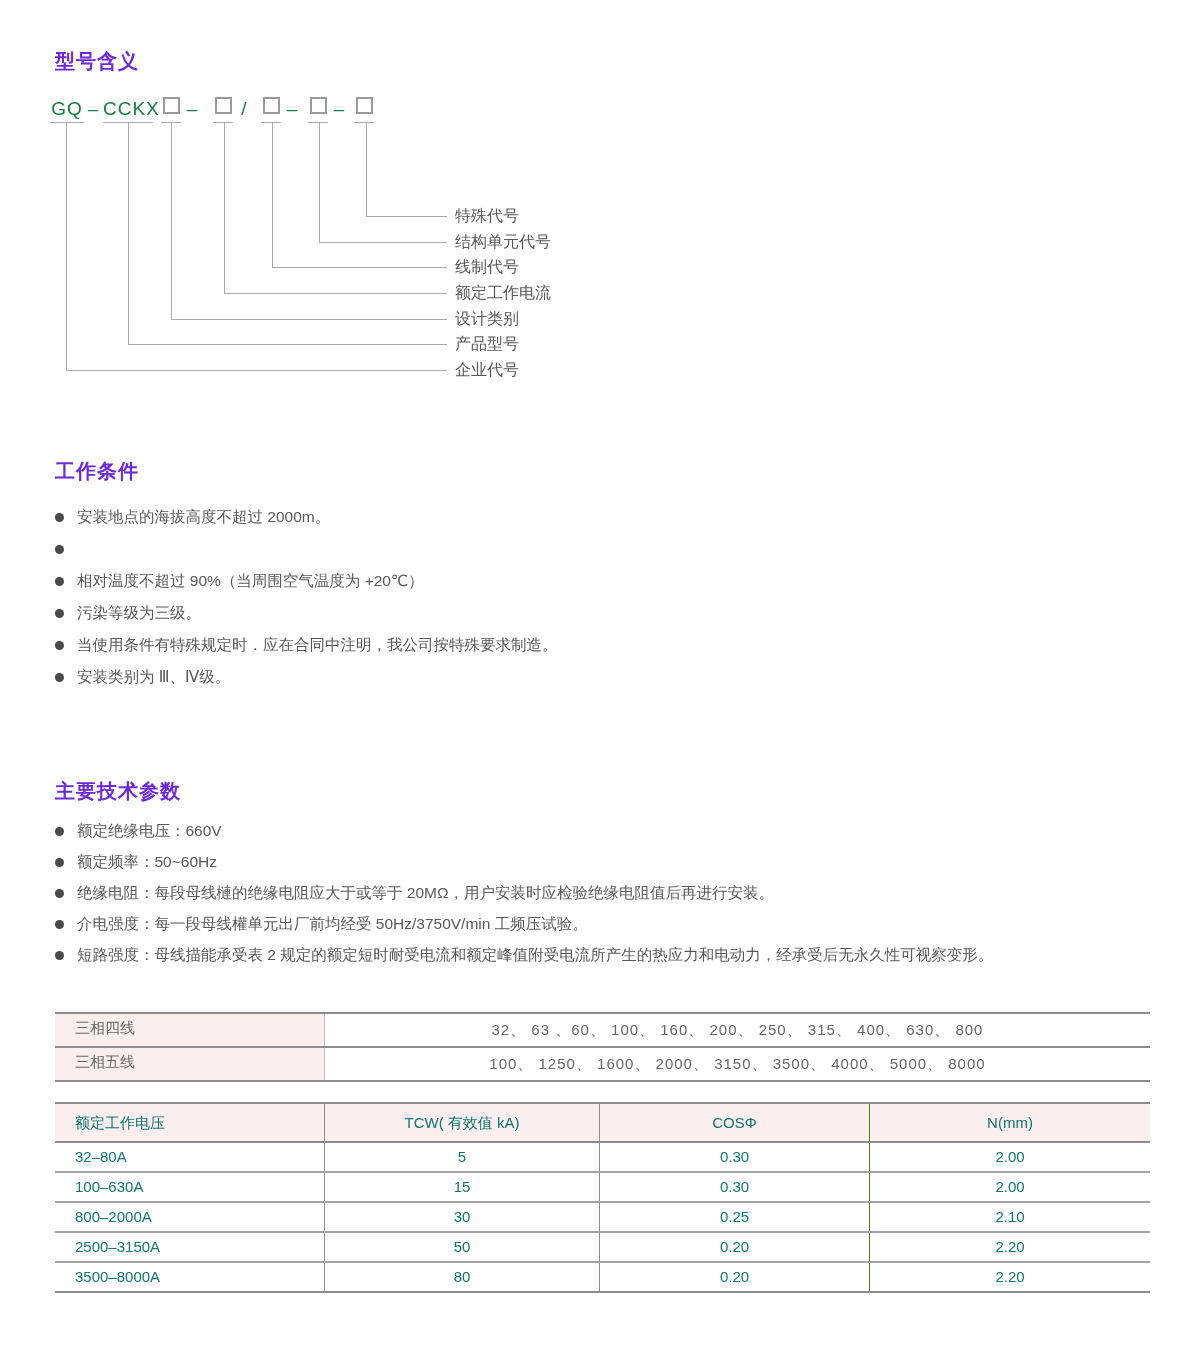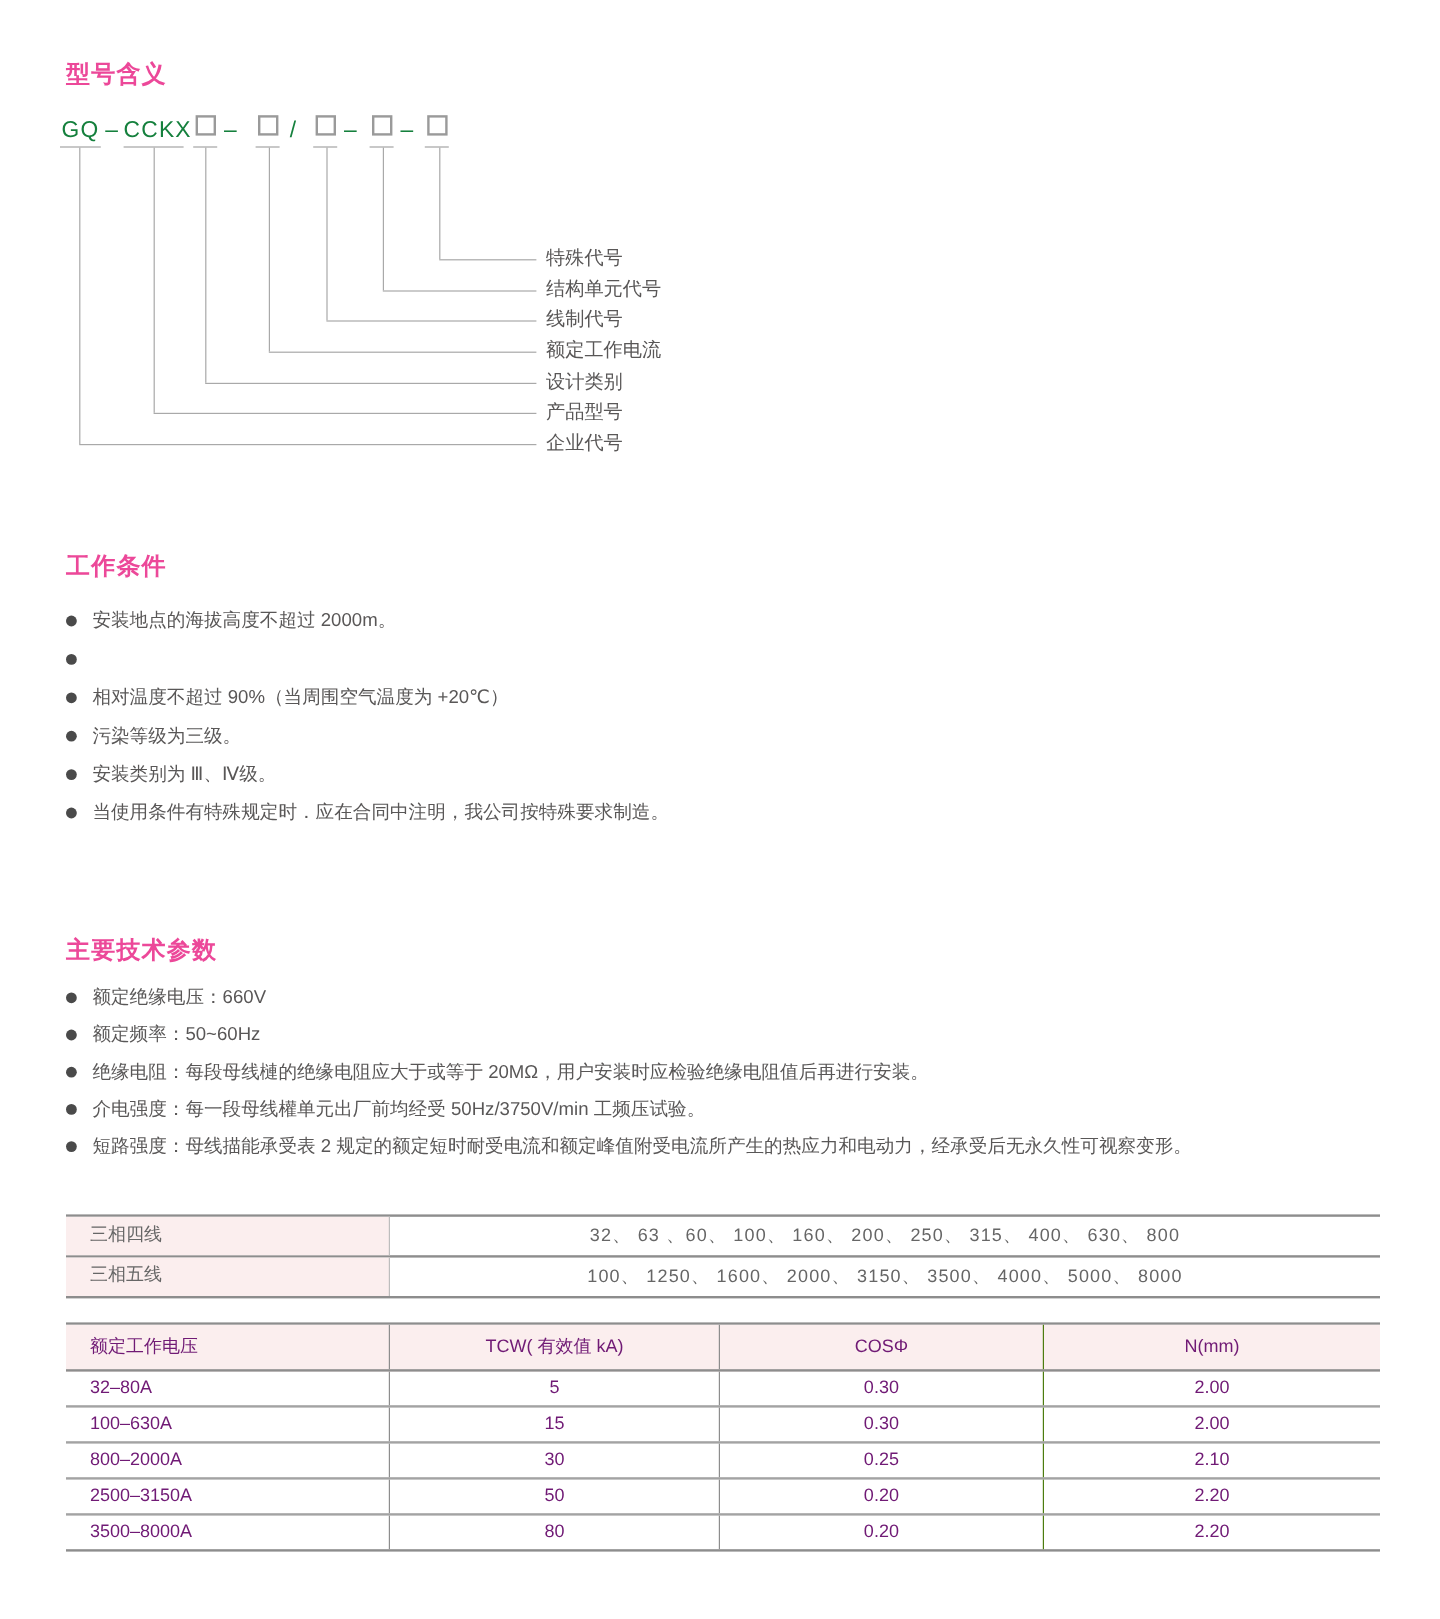--- a/index.html
+++ b/index.html
@@ -1,20 +1,20 @@
 <!DOCTYPE html>
 <html><head>
 <meta charset="utf-8">
 <style>
   html,body{margin:0;padding:0;background:#ffffff;}
   .page{
     position:relative;width:1200px;height:1349px;background:#ffffff;overflow:hidden;
     font-family:"Liberation Sans","DejaVu Sans",sans-serif;color:#595757;
   }
-  .sec-title{position:absolute;left:55px;font-size:20px;font-weight:bold;color:#ec4899;letter-spacing:1px;}
+  .sec-title{position:absolute;left:55px;font-size:20px;font-weight:bold;color:#6d28d9;letter-spacing:1px;}
   #model-title{top:48px;}
   #wc-title{top:458px;}
   #tp-title{top:778px;}
 
   
   #diagram{position:absolute;left:0;top:0;width:1200px;height:400px;}
   .tok{position:absolute;top:96px;height:26px;line-height:26px;text-align:center;
        font-size:19px;color:#15803d;letter-spacing:1px;}
   .tok.u{border-bottom:1px solid #a5a5a5;}
   .tok .box{display:inline-block;width:13px;height:13px;border:2px solid #9a9a9a;vertical-align:1px;}
@@ -30,21 +30,21 @@
   #tp-bullets .brow{height:31px;}
   .dot{width:9px;height:9px;border-radius:50%;background:#4a4a4a;margin-right:13px;flex:0 0 auto;}
 
   
   .t1{position:absolute;left:55px;top:1012px;width:1095px;border-top:2px solid #8d8d8d;}
   .t1row{display:flex;height:32px;line-height:32px;border-bottom:2px solid #8d8d8d;font-size:15px;color:#666;}
   .t1label{width:270px;background:#fbeeee;padding-left:20px;box-sizing:border-box;border-right:1px solid #bdbdbd;font-family:Liberation Mono, monospace;}
   .t1val{flex:1;text-align:center;letter-spacing:1px;}
 
   
-  .t2{position:absolute;left:55px;top:1102px;width:1095px;border-top:2px solid #8d8d8d;font-size:15px;color:#701a75;}
+  .t2{position:absolute;left:55px;top:1102px;width:1095px;border-top:2px solid #8d8d8d;font-size:15px;color:#0f766e;}
   .t2head{display:flex;height:37px;line-height:37px;background:#fbeeee;border-bottom:2px solid #8d8d8d;}
   .t2row{display:flex;height:28px;line-height:28px;border-bottom:2px solid #a3a3a3;}
   .t2row.last{border-bottom:2px solid #8d8d8d;}
   .c0{width:270px;padding-left:20px;box-sizing:border-box;text-align:left;border-right:1px solid #8d8d8d;}
   .c1{width:275px;text-align:center;border-right:1px solid #8d8d8d;box-sizing:border-box;}
   .c2{width:270px;text-align:center;border-right:1px solid #4d7c0f;box-sizing:border-box;}
   .c3{flex:1;text-align:center;}
 </style>
 </head>
 <body>
@@ -101,25 +101,25 @@
       <div class="brow">
         <span class="dot"></span>
         <span class="btxt">相对温度不超过 90%（当周围空气温度为 +20℃）</span>
       </div>
       <div class="brow">
         <span class="dot"></span>
         <span class="btxt">污染等级为三级。</span>
       </div>
       <div class="brow">
         <span class="dot"></span>
-        <span class="btxt">安装类别为 Ⅲ、Ⅳ级。</span>
+        <span class="btxt">当使用条件有特殊规定时．应在合同中注明，我公司按特殊要求制造。</span>
       </div>
       <div class="brow">
         <span class="dot"></span>
-        <span class="btxt">当使用条件有特殊规定时．应在合同中注明，我公司按特殊要求制造。</span>
+        <span class="btxt">安装类别为 Ⅲ、Ⅳ级。</span>
       </div>
     </div>
 
   <div class="sec-title" id="tp-title">主要技术参数</div>
   <div class="bullets" id="tp-bullets">
       <div class="brow">
         <span class="dot"></span>
         <span class="btxt">额定绝缘电压：660V</span>
       </div>
       <div class="brow">

